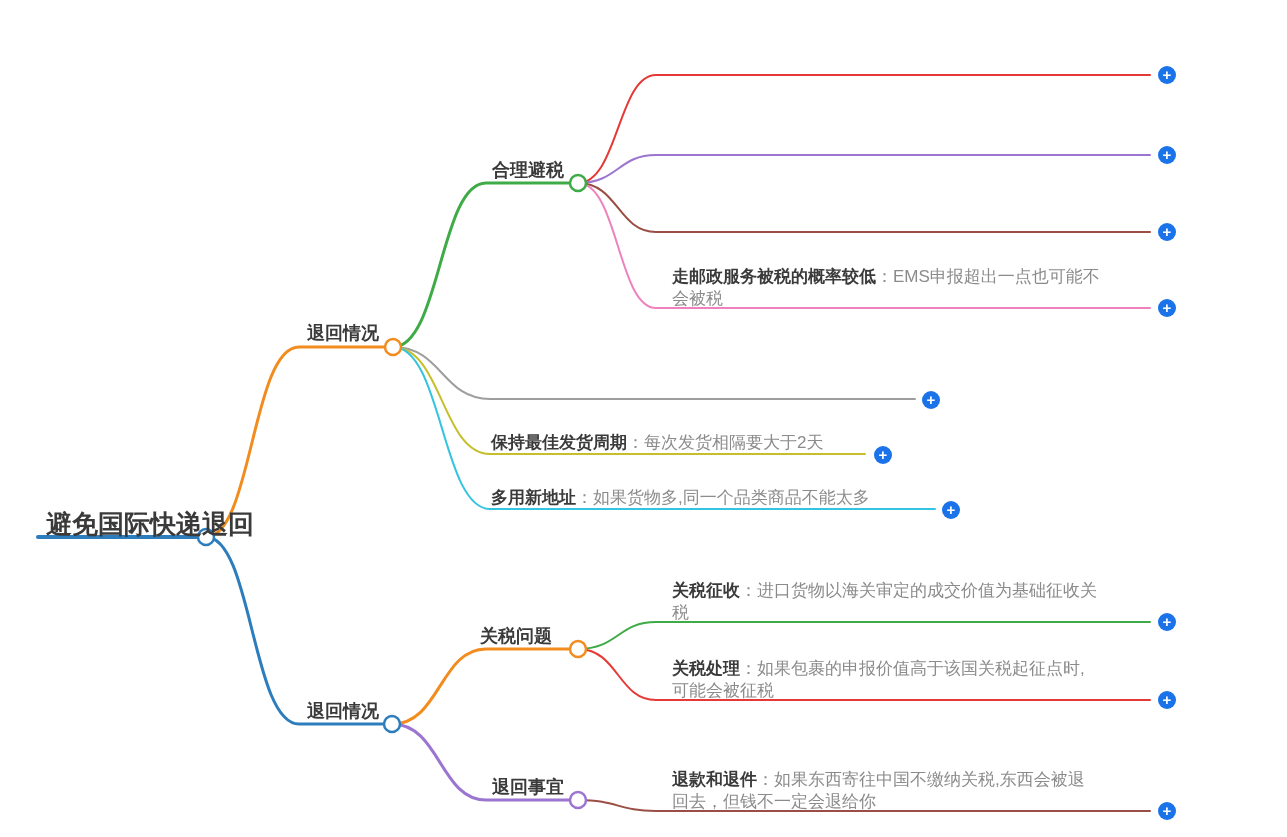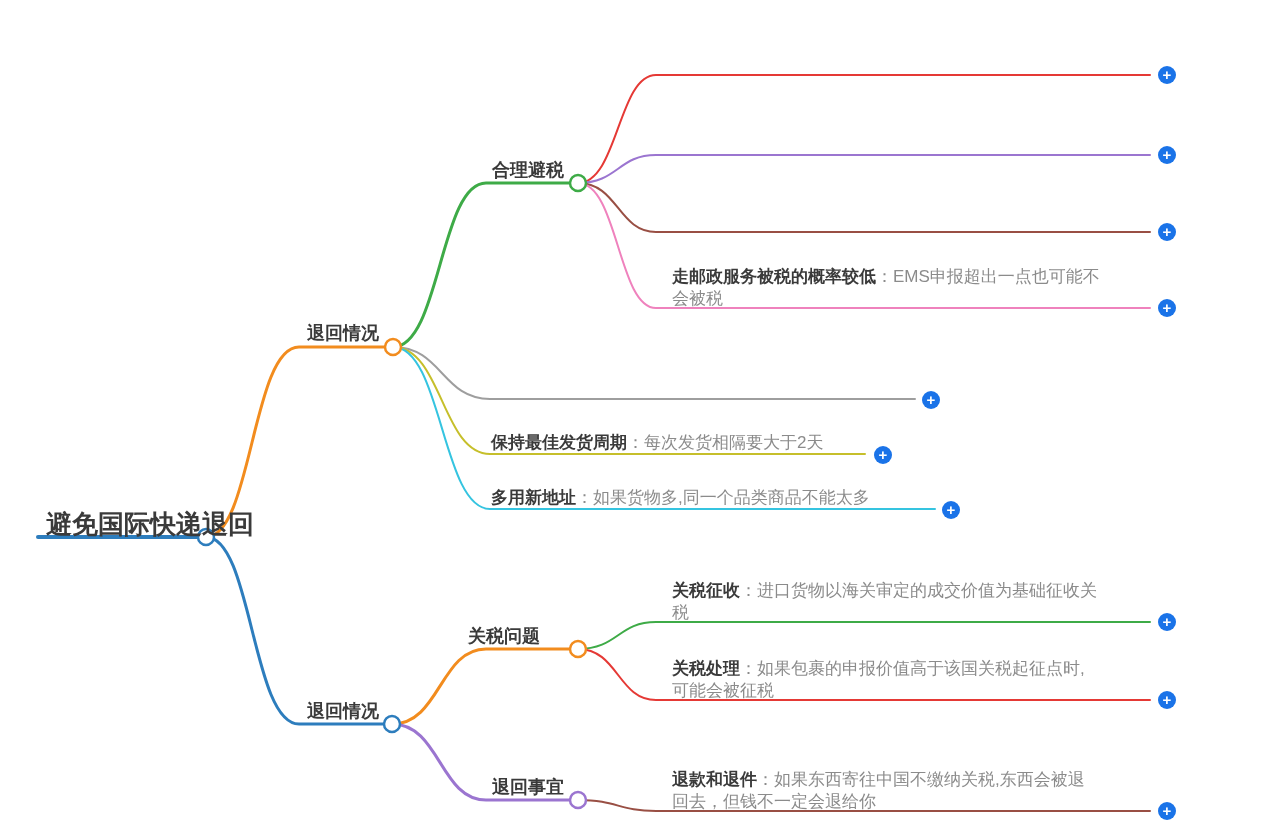--- a/index.html
+++ b/index.html
@@ -72,21 +72,21 @@
   </div>
 
   <div class="label mid" style="left:307px;top:700px">
     <span>退回情况</span>
   </div>
 
   <div class="label mid" style="left:492px;top:159px">
     <span>合理避税</span>
   </div>
 
-  <div class="label mid" style="left:468px;top:625px">
+  <div class="label mid" style="left:480px;top:625px">
     <span>关税问题</span>
   </div>
 
   <div class="label mid" style="left:492px;top:776px">
     <span>退回事宜</span>
   </div>
 
   <div class="leaf" style="left:672px;top:266px;width:428px">
     <span class="b">走邮政服务被税的概率较低</span><span class="sep">：</span><span class="d">EMS申报超出一点也可能不会被税</span>
   </div>

